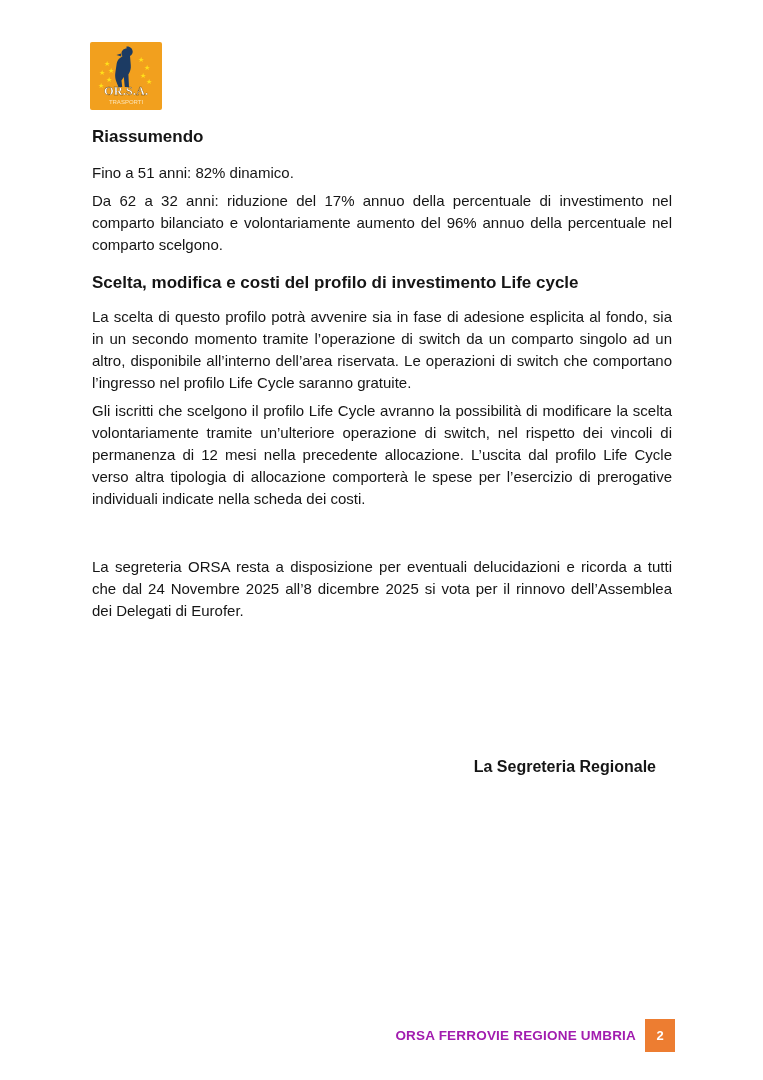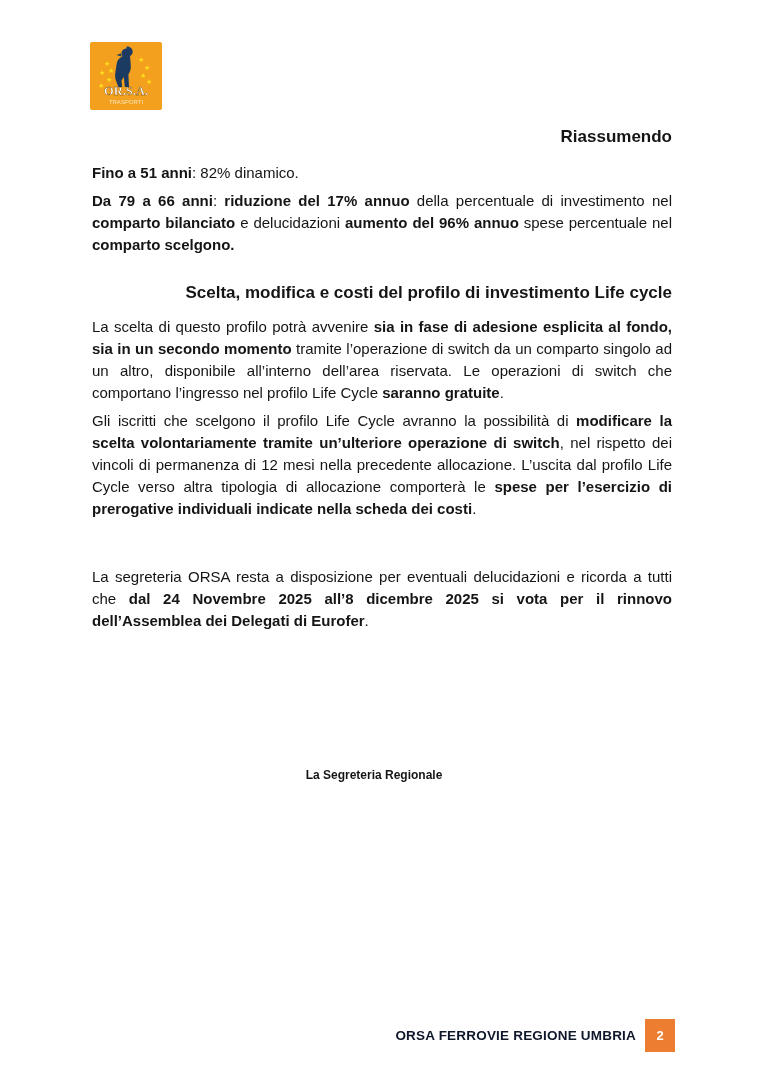--- a/index.html
+++ b/index.html
@@ -8,41 +8,41 @@
     width:763px;height:1080px;
     margin:0 auto;
     background:#ffffff;
     font-family:"Liberation Sans",sans-serif;
     color:#1a1a1a;
     overflow:hidden;
   }
   .logo{position:absolute;top:42px;left:90px;width:72px;height:68px;}
   .content{position:absolute;left:92px;top:0;width:580px;}
   .doc-heading{
-    font-size:17px;font-weight:bold;text-align:right;
+    font-size:17px;font-weight:bold;text-align:left;
     margin:0;line-height:22px;color:#151515;
   }
   .h-summary{margin:126px 0 14px 0;}
-  .h-profile{margin:26px 0 12px 0;}
+  .h-profile{margin:16px 0 12px 0;}
   .para{
     font-size:15px;line-height:22px;text-align:justify;
     margin:0 0 6px 0;color:#151515;
   }
-  .para b{font-weight:bold;}
+  .para b{font-weight:normal;}
   .para-gap{margin-top:46px;}
   .signature{
-    font-size:12px;font-weight:bold;text-align:center;
+    font-size:16px;font-weight:bold;text-align:right;
     padding-right:16px;margin:136px 0 0 0;color:#151515;
   }
   .footer{
     position:absolute;top:1019px;right:88px;
     display:flex;align-items:center;gap:9px;
   }
   .footer-text{
-    color:#0f172a;font-weight:bold;font-size:13.5px;letter-spacing:.2px;
+    color:#a21caf;font-weight:bold;font-size:13.5px;letter-spacing:.2px;
   }
   .page-num{
     width:30px;height:33px;background:#ED7D31;color:#ffffff;
     font-weight:bold;font-size:13px;
     display:flex;align-items:center;justify-content:center;
   }
   .logo svg{display:block;}
 </style>
 </head>
 <body>
@@ -70,21 +70,21 @@
       </g>
       <text x="36" y="53" text-anchor="middle" font-family="Liberation Serif, serif" font-weight="bold" font-size="12.5" fill="#ffffff" stroke="#7a4a00" stroke-width="0.35">OR.S.A.</text>
       <text x="36" y="62" text-anchor="middle" font-family="Liberation Sans, sans-serif" font-size="6" fill="#FBE3B6">TRASPORTI</text>
     </svg>
   </div>
 
   <div class="content">
     <h1 class="doc-heading h-summary">Riassumendo</h1>
 
     <p class="para"><b>Fino a 51 anni</b><span>: 82% dinamico.</span></p>
-    <p class="para"><b>Da 79 a 66 anni</b><span>: </span><b>riduzione del 17% annuo</b><span> della percentuale di investimento nel </span><b>comparto bilanciato</b><span> e delucidazioni </span><b>aumento del 96% annuo</b><span> spese percentuale nel </span><b>comparto scelgono.</b></p>
+    <p class="para"><b>Da 62 a 32 anni</b><span>: </span><b>riduzione del 17% annuo</b><span> della percentuale di investimento nel </span><b>comparto bilanciato</b><span> e volontariamente </span><b>aumento del 96% annuo</b><span> della percentuale nel </span><b>comparto scelgono.</b></p>
 
     <h2 class="doc-heading h-profile">Scelta, modifica e costi del profilo di investimento Life cycle</h2>
 
     <p class="para"><span>La scelta di questo profilo potrà avvenire </span><b>sia in fase di adesione esplicita al fondo, sia in un secondo momento</b><span> tramite l’operazione di switch da un comparto singolo ad un altro, disponibile all’interno dell’area riservata. Le operazioni di switch che comportano l’ingresso nel profilo Life Cycle </span><b>saranno gratuite</b><span>.</span></p>
     <p class="para"><span>Gli iscritti che scelgono il profilo Life Cycle avranno la possibilità di </span><b>modificare la scelta volontariamente tramite un’ulteriore operazione di switch</b><span>, nel rispetto dei vincoli di permanenza di 12 mesi nella precedente allocazione. L’uscita dal profilo Life Cycle verso altra tipologia di allocazione comporterà le </span><b>spese per l’esercizio di prerogative individuali indicate nella scheda dei costi</b><span>.</span></p>
     <p class="para para-gap"><span>La segreteria ORSA resta a disposizione per eventuali delucidazioni e ricorda a tutti che </span><b>dal 24 Novembre 2025 all’8 dicembre 2025 si vota per il rinnovo dell’Assemblea dei Delegati di Eurofer</b><span>.</span></p>
 
     <p class="signature">La Segreteria Regionale</p>
   </div>
 

